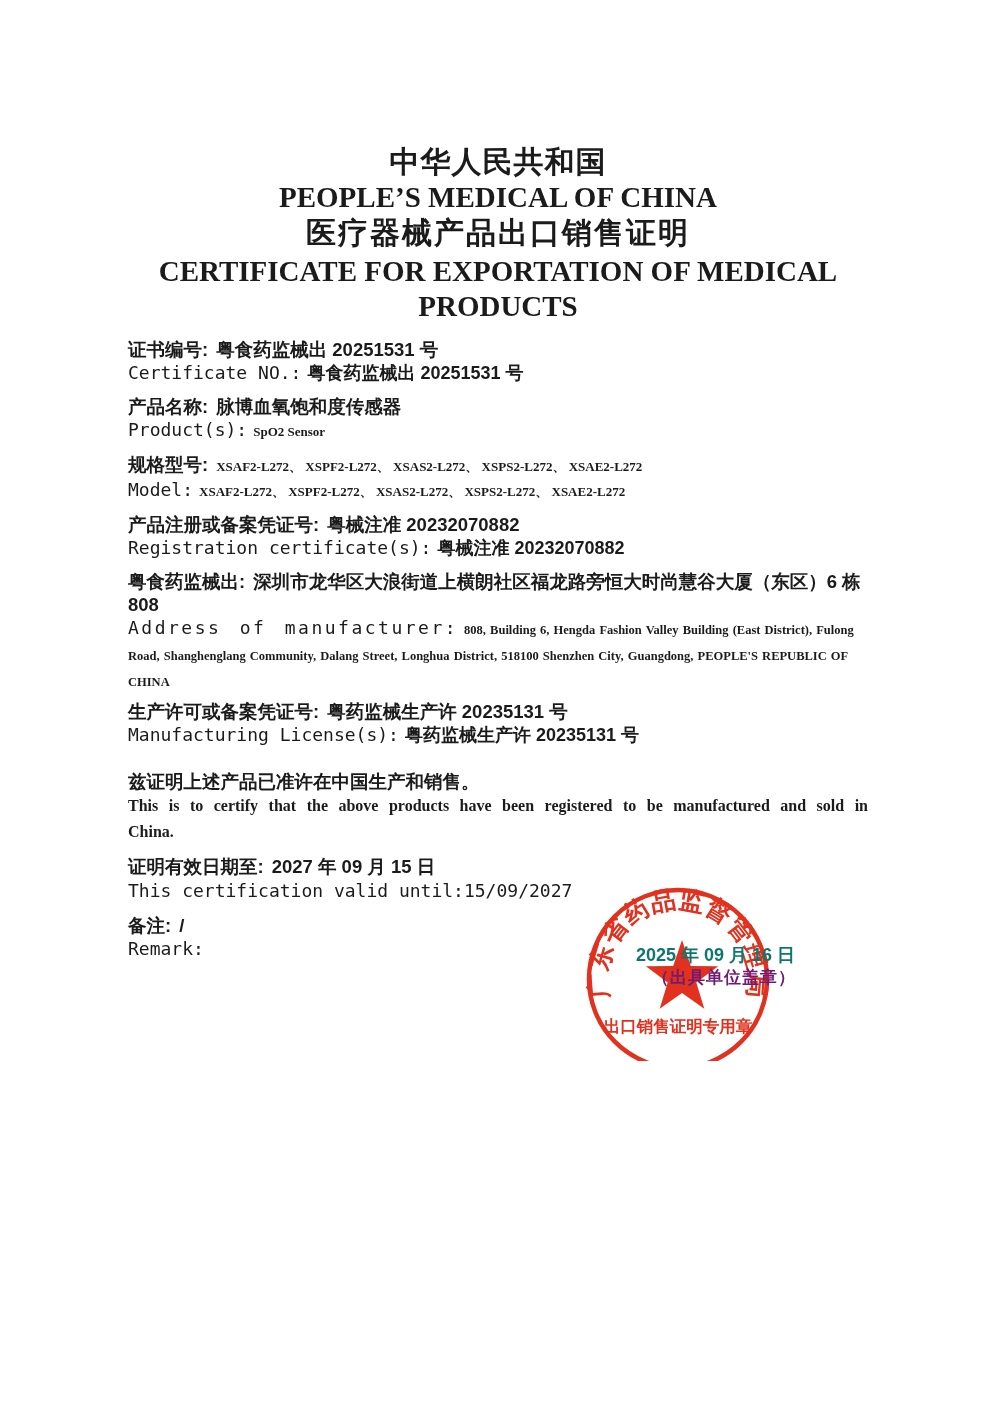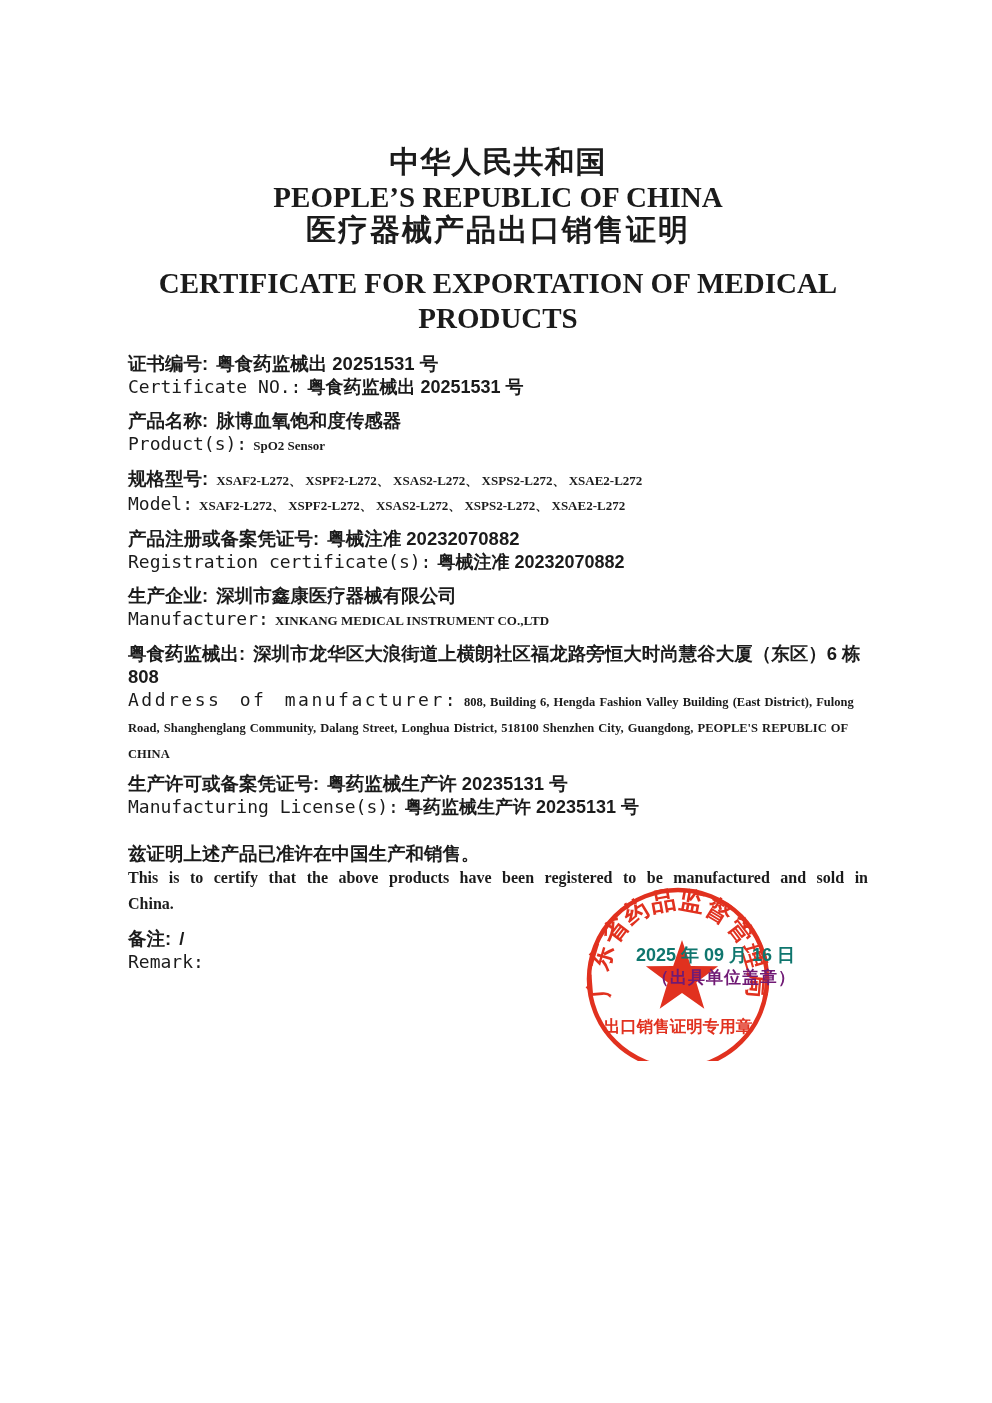--- a/index.html
+++ b/index.html
@@ -28,33 +28,33 @@
     line-height: 37px;
     letter-spacing: 1px;
   }
   .hdr-en {
     font-family: "Liberation Serif", serif;
     font-weight: 700;
     font-size: 29px;
     line-height: 35px;
   }
   .hdr-cn-2 {
-    font-family: Liberation Mono, monospace;
+    font-family: Liberation Serif, serif;
     font-weight: 700;
     font-size: 30px;
     line-height: 35px;
     letter-spacing: 2px;
   }
   .hdr-en-2 {
     font-family: "Liberation Serif", serif;
     font-weight: 700;
     font-size: 29px;
     line-height: 35px;
     max-width: 780px;
-    margin: 16px auto;
+    margin: 4px auto;
   }
   
   .field { margin-bottom: 10px; }
   .cn {
     font-family: "Liberation Sans", sans-serif;
     font-weight: 700;
     font-size: 18.5px;
     line-height: 23px;
   }
   .cn .lbl { margin-right: 8px; }
@@ -154,21 +154,21 @@
   }
 </style>
 </head>
 <body>
 
 <div class="doc">
   <div class="content">
 
     <div class="hdr">
       <div class="hdr-cn-1">中华人民共和国</div>
-      <div class="hdr-en">PEOPLE’S REPUBLIC OF CHINA</div>
+      <div class="hdr-en">PEOPLE’S MEDICAL OF CHINA</div>
       <div class="hdr-cn-2">医疗器械产品出口销售证明</div>
       <div class="hdr-en-2">CERTIFICATE FOR EXPORTATION OF MEDICAL PRODUCTS</div>
     </div>
 
     <div class="field">
       <div class="cn">
         <span class="lbl">证书编号:</span><span>粤食药监械出 20251531 号</span>
       </div>
       <div class="en">
         <span class="lbl">Certificate NO.:</span><span class="cjk-val">粤食药监械出 20251531 号</span>
@@ -195,28 +195,20 @@
 
     <div class="field">
       <div class="cn">
         <span class="lbl">产品注册或备案凭证号:</span><span>粤械注准 20232070882</span>
       </div>
       <div class="en">
         <span class="lbl">Registration certificate(s):</span><span class="cjk-val">粤械注准 20232070882</span>
       </div>
     </div>
 
-    <div class="field">
-      <div class="cn">
-        <span class="lbl">生产企业:</span><span>深圳市鑫康医疗器械有限公司</span>
-      </div>
-      <div class="en">
-        <span class="lbl">Manufacturer:</span><span class="val-serif">XINKANG MEDICAL INSTRUMENT CO.,LTD</span>
-      </div>
-    </div>
 
     <div class="field addr-block">
       <div class="cn">
         <span class="lbl">粤食药监械出:</span><span>深圳市龙华区大浪街道上横朗社区福龙路旁恒大时尚慧谷大厦（东区）6 栋 808</span>
       </div>
       <div class="en">
         <span class="lbl addr-label">Address of manufacturer:</span><span class="addr-en-val">808, Building 6, Hengda Fashion Valley Building (East District), Fulong Road, Shanghenglang Community, Dalang Street, Longhua District, 518100 Shenzhen City, Guangdong, PEOPLE'S REPUBLIC OF CHINA</span>
       </div>
     </div>
 
@@ -227,20 +219,26 @@
       <div class="en">
         <span class="lbl">Manufacturing License(s):</span><span class="cjk-val">粤药监械生产许 20235131 号</span>
       </div>
     </div>
 
     <div class="field certify-block">
       <div class="cn">兹证明上述产品已准许在中国生产和销售。</div>
       <div class="certify-en">This is to certify that the above products have been registered to be manufactured and sold in China.</div>
     </div>
 
+    <div class="field">
+      <div class="cn">
+        <span class="lbl">证明有效日期至:</span><span>2027 年 09 月 15 日</span>
+      </div>
+      <div class="en valid-en">This certification valid until:15/09/2027</div>
+    </div>
 
     <div class="field">
       <div class="cn">
         <span class="lbl">备注:</span><span>/</span>
       </div>
       <div class="en">
         <span class="lbl">Remark:</span>
       </div>
     </div>
 

